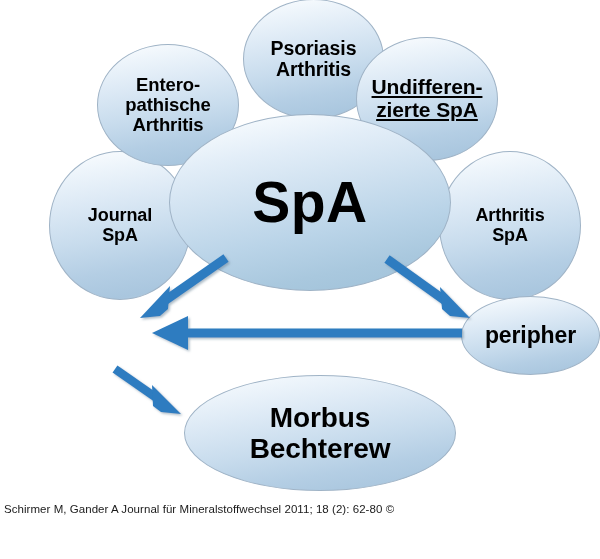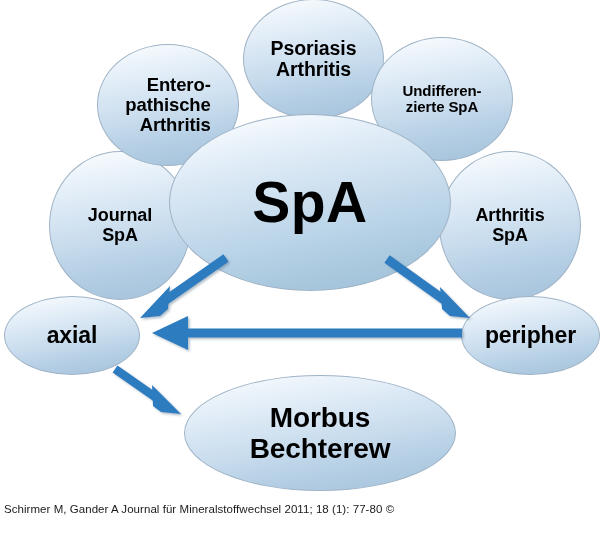--- a/index.html
+++ b/index.html
@@ -60,27 +60,27 @@
     left: 243px;  top: -1px;
     width: 141px; height: 120px;
     font-size: 19.5px;
     z-index: 3;
   }
   #bubble-enteropathic {
     left: 97px;  top: 44px;
     width: 142px; height: 122px;
     font-size: 18.5px;
     z-index: 3;
-    text-align: right;
   }
   #bubble-undifferentiated {
-    left: 371px; top: 37px;
+    left: 356px; top: 37px;
     width: 142px; height: 124px;
-    font-size: 15px;
+    font-size: 21px;
     z-index: 3;
+    text-decoration: underline;
   }
   #bubble-reactive {
     left: 49px;  top: 151px;
     width: 142px; height: 149px;
     font-size: 18px;
     z-index: 2;
   }
   #bubble-juvenile {
     left: 439px; top: 151px;
     width: 142px; height: 149px;
@@ -173,23 +173,20 @@
 
   <div class="bubble" id="bubble-juvenile">
     <span class="label">Arthritis
 SpA</span>
   </div>
 
   <div class="bubble" id="bubble-spa-center">
     <span class="label">SpA</span>
   </div>
 
-  <div class="bubble" id="bubble-axial">
-    <span class="label">axial</span>
-  </div>
 
   <div class="bubble" id="bubble-morbus">
     <span class="label">Morbus
 Bechterew</span>
   </div>
 
   <div class="bubble" id="bubble-peripher">
     <span class="label">peripher</span>
   </div>
 
@@ -214,15 +211,15 @@
       <path d="M 462,333 L 178,333" stroke="#2d7cc0" stroke-width="9" fill="none" stroke-linecap="butt"></path>
       <path d="M 152,333 L 188,316 L 188,350 Z" fill="#2d7cc0"></path>
     </g>
 
     <g filter="url(#arrowShadow)">
       <path d="M 115,369 L 158,399" stroke="#2d7cc0" stroke-width="8.5" fill="none" stroke-linecap="butt"></path>
       <path d="M 181,414 L 152,385 L 153,406 L 161,412 Z" fill="#2d7cc0"></path>
     </g>
   </svg>
 
-  <div id="caption">Schirmer M, Gander A Journal für Mineralstoffwechsel 2011; 18 (1): 77-80 ©</div>
+  <div id="caption">Schirmer M, Gander A Journal für Mineralstoffwechsel 2011; 18 (2): 62-80 ©</div>
 
 </div>
 
 </body></html>

